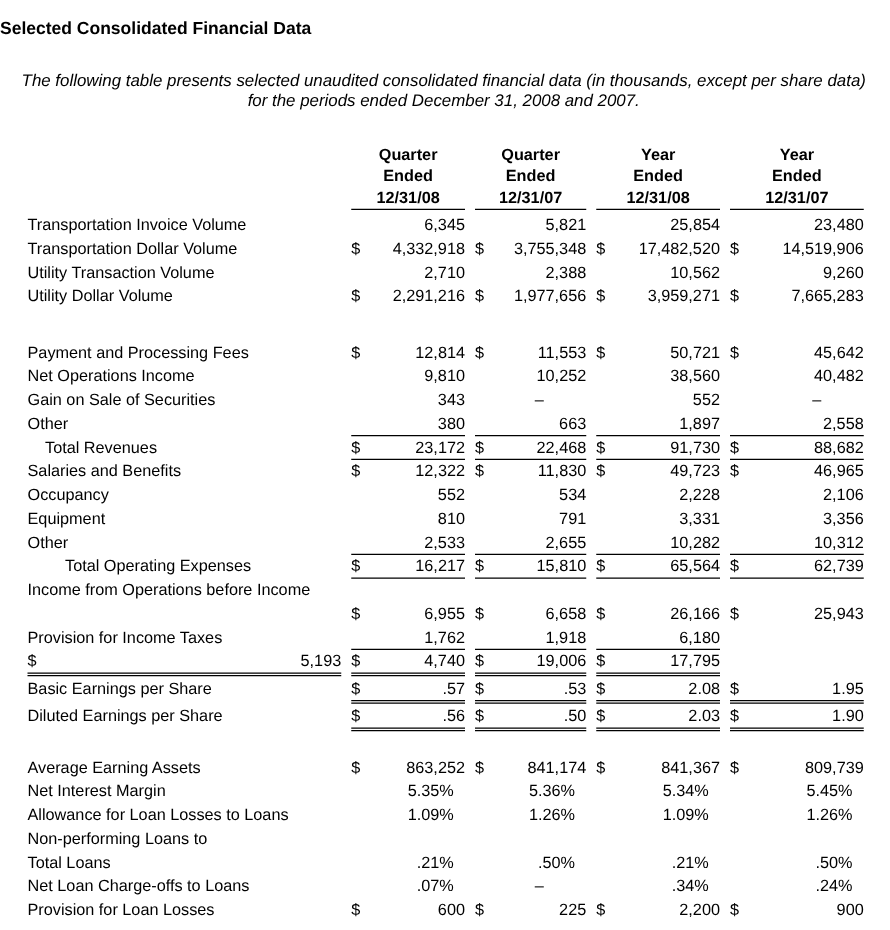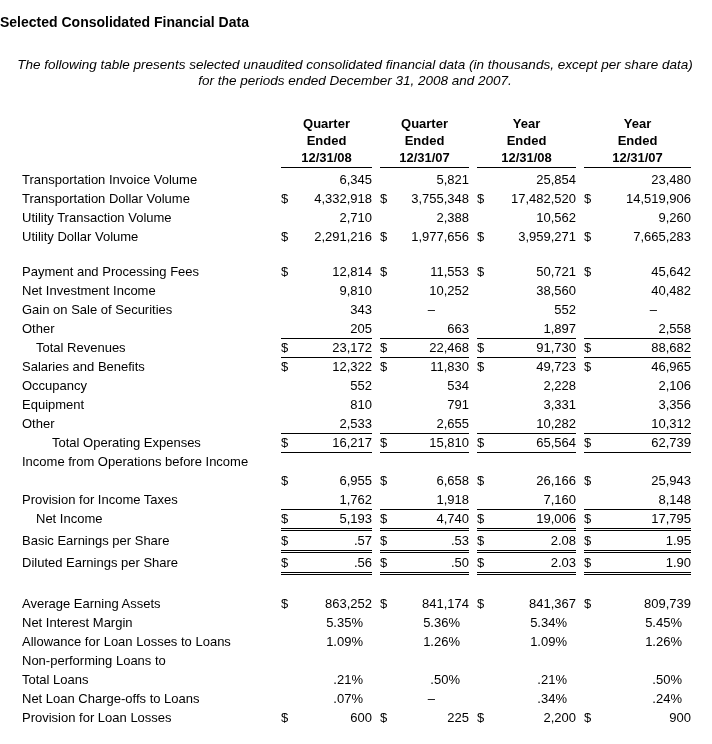--- a/index.html
+++ b/index.html
@@ -17,21 +17,21 @@
   .row{height:19px;line-height:19px;}
   .row .lbl{white-space:nowrap;}
   .row .c{display:flex;justify-content:space-between;align-items:flex-end;height:100%;line-height:19px;box-sizing:border-box;}
   .row.two{height:38px;}
   .row.two .lbl div{line-height:19px;}
   .i1{padding-left:14px;}
   .i2{padding-left:30px;}
   .r1 .c{border-bottom:1px solid #000;}
   .r2 .c{border-bottom:3px double #000;}
   .mb3{margin-bottom:3px;}
-  .gap{margin-bottom:16px;}
+  .gap{margin-bottom:26px;}
   .r2.gap{margin-bottom:22px;}
   .v.dash{padding-right:34px;}
   .v.pct{padding-right:9px;}
 </style>
 </head>
 <body>
 
 <div class="page">
   <h1 class="title">Selected Consolidated Financial Data</h1>
   <p class="intro">The following table presents selected unaudited consolidated financial data (in thousands, except per share data) for the periods ended December 31, 2008 and 2007.</p>
@@ -148,21 +148,21 @@
         <div class="c">
           <span class="d">$</span>
           <span class="v">50,721</span>
         </div>
         <div class="c">
           <span class="d">$</span>
           <span class="v">45,642</span>
         </div>
       </div>
       <div class="grid row">
-        <div class="lbl">Net Investment Income</div>
+        <div class="lbl">Net Operations Income</div>
         <div class="c">
           <span class="d"></span>
           <span class="v">9,810</span>
         </div>
         <div class="c">
           <span class="d"></span>
           <span class="v">10,252</span>
         </div>
         <div class="c">
           <span class="d"></span>
@@ -189,21 +189,21 @@
         </div>
         <div class="c">
           <span class="d"></span>
           <span class="v dash">–</span>
         </div>
       </div>
       <div class="grid row r1">
         <div class="lbl">Other</div>
         <div class="c">
           <span class="d"></span>
-          <span class="v">205</span>
+          <span class="v">380</span>
         </div>
         <div class="c">
           <span class="d"></span>
           <span class="v">663</span>
         </div>
         <div class="c">
           <span class="d"></span>
           <span class="v">1,897</span>
         </div>
         <div class="c">
@@ -351,29 +351,24 @@
         <div class="c">
           <span class="d"></span>
           <span class="v">1,762</span>
         </div>
         <div class="c">
           <span class="d"></span>
           <span class="v">1,918</span>
         </div>
         <div class="c">
           <span class="d"></span>
-          <span class="v">7,160</span>
-        </div>
-        <div class="c">
-          <span class="d"></span>
-          <span class="v">8,148</span>
+          <span class="v">6,180</span>
         </div>
       </div>
       <div class="grid row r2 mb3">
-        <div class="lbl i1">Net Income</div>
         <div class="c">
           <span class="d">$</span>
           <span class="v">5,193</span>
         </div>
         <div class="c">
           <span class="d">$</span>
           <span class="v">4,740</span>
         </div>
         <div class="c">
           <span class="d">$</span>

